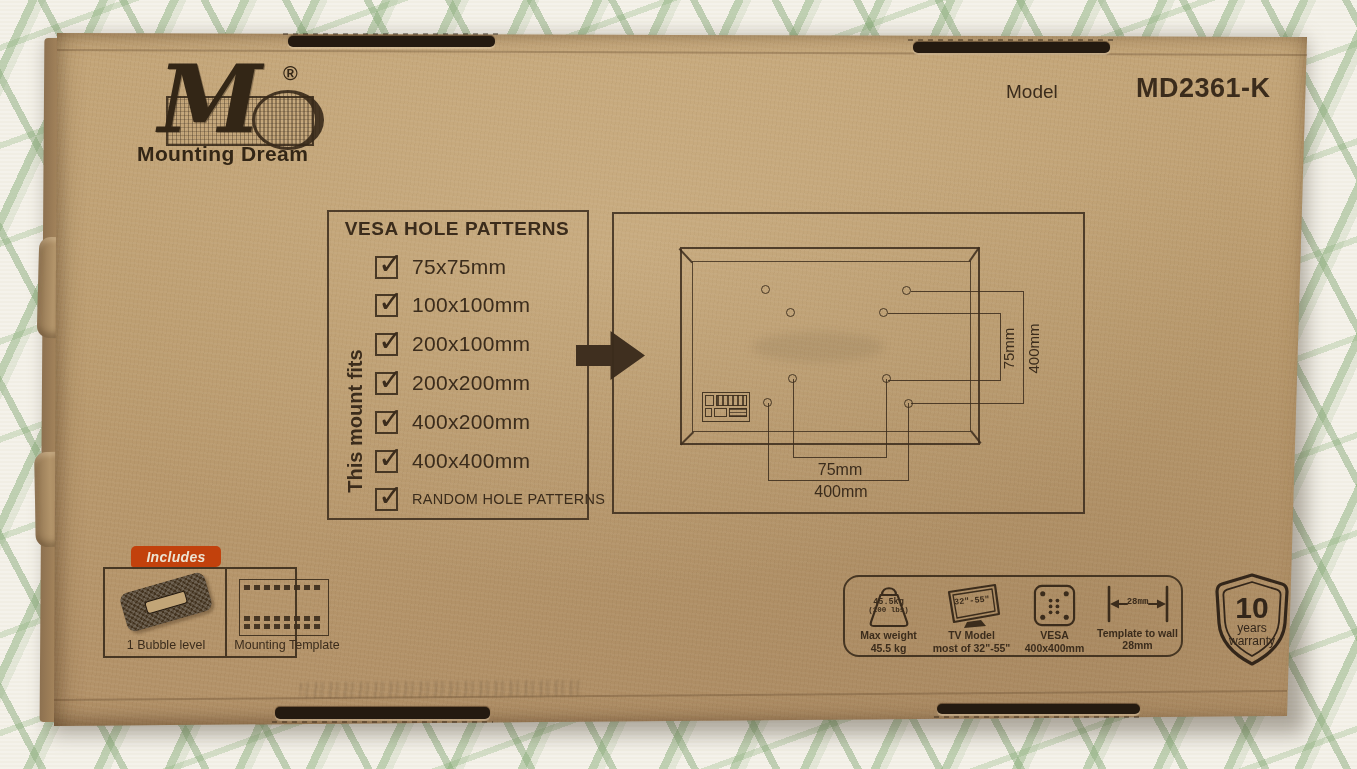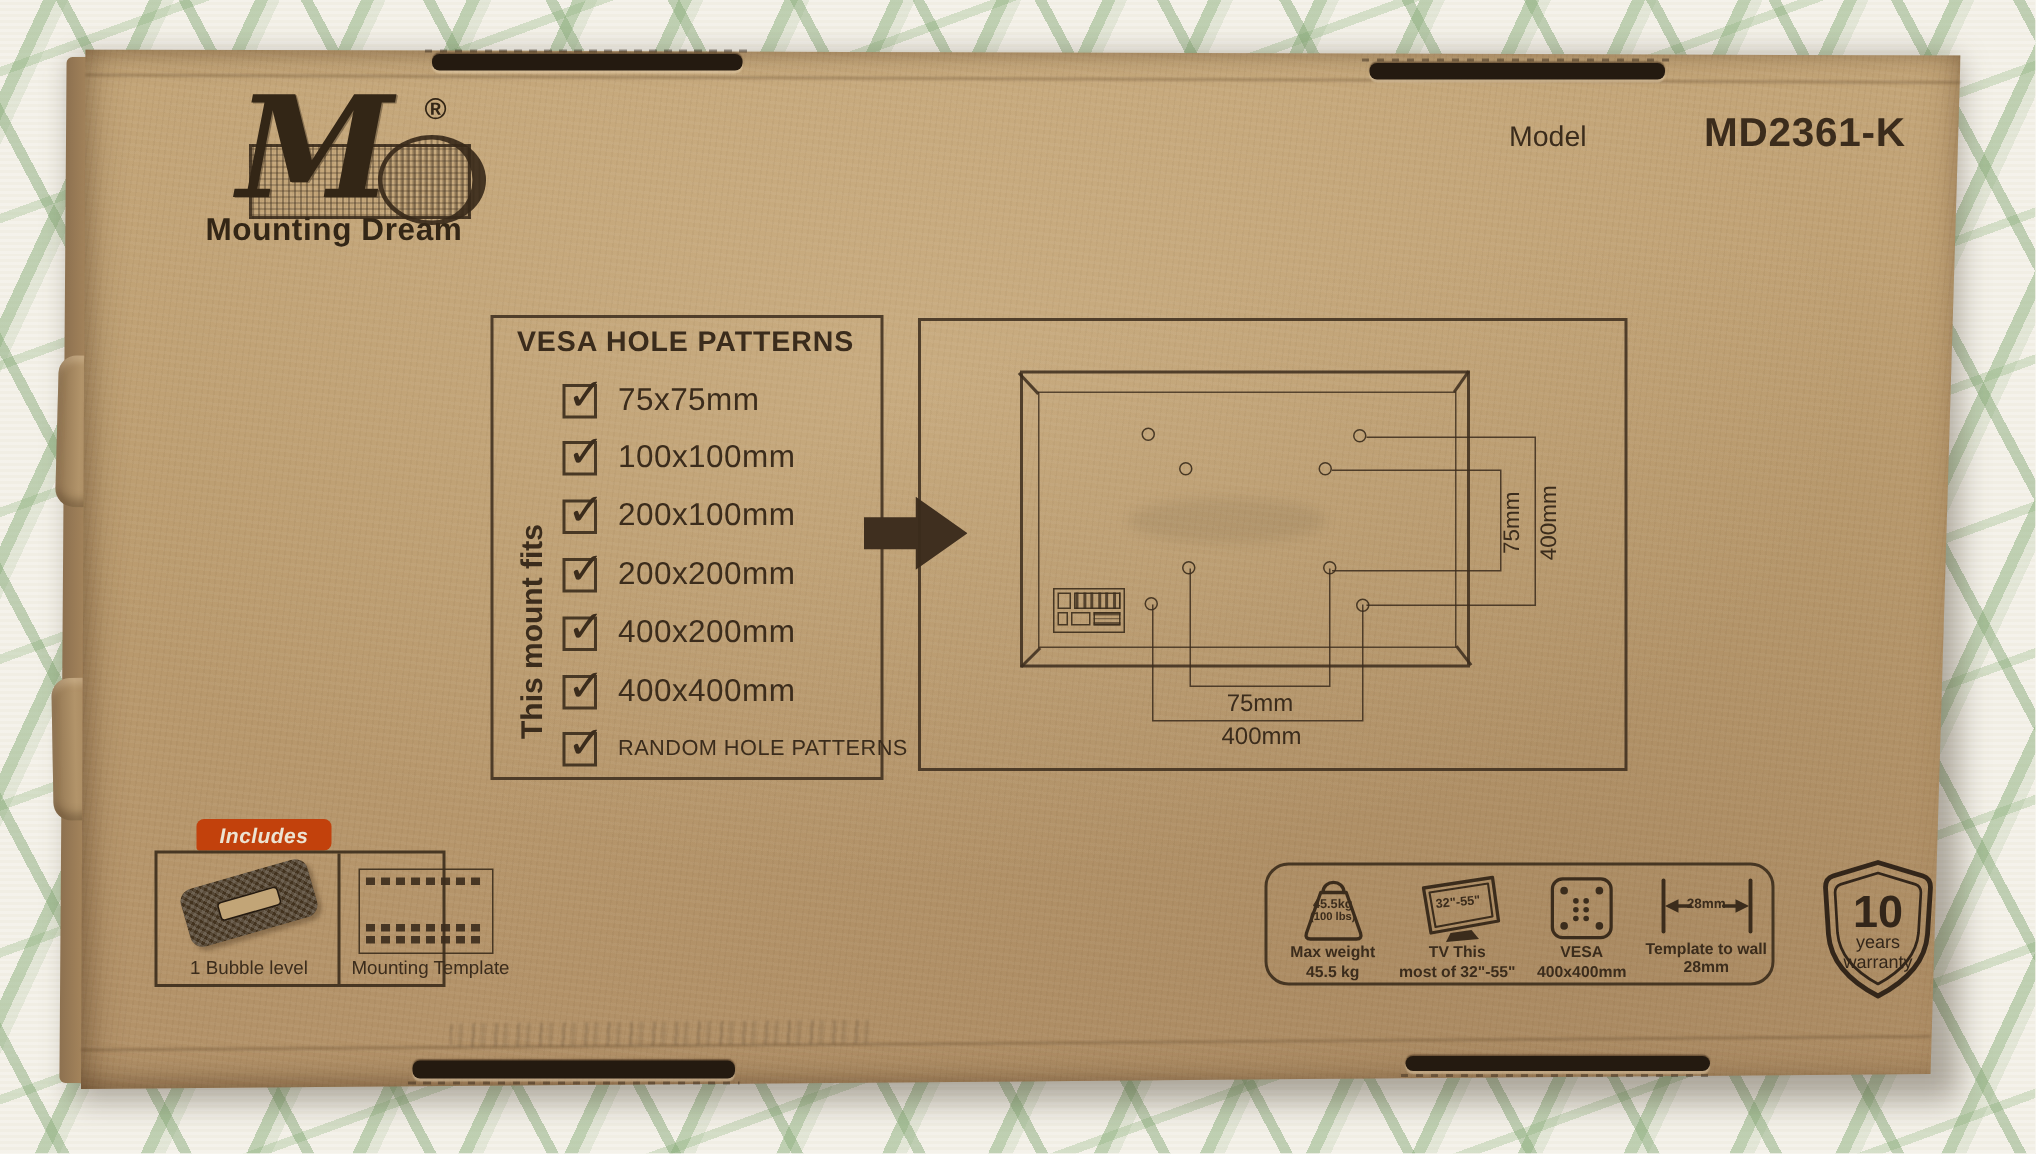--- a/index.html
+++ b/index.html
@@ -126,21 +126,21 @@
     border-radius:9px; box-shadow:2px 3px 3px rgba(60,40,20,.35); display:flex; align-items:center; justify-content:center; }
   .bubble-vial { width:42px; height:13px; background:#c2a577; border:1px solid #241a10; border-radius:3px; }
   .tmpl { position:absolute; left:134px; top:10px; width:90px; height:57px; border:1.5px solid rgba(59,44,28,.9); padding:5px 4px; }
   .tmpl .slots { height:5px; background:repeating-linear-gradient(90deg, rgba(59,44,28,.9) 0 6px, transparent 6px 10px); }
   .inc-caption { position:absolute; bottom:4px; font-size:12.5px; text-align:center; }
 
   
   .spec-strip { position:absolute; left:843px; top:575px; width:340px; height:82px;
     border:2.5px solid rgba(59,44,28,.9); border-radius:16px; display:flex; padding:5px 2px 3px 2px; }
   .spec-item { flex:1 1 25%; display:flex; flex-direction:column; align-items:center; justify-content:flex-start; }
-  .spec-icon { position:relative; height:47px; display:flex; align-items:center; justify-content:flex-start; }
+  .spec-icon { position:relative; height:47px; display:flex; align-items:center; justify-content:flex-start;font-family:Liberation Mono, monospace; }
   .spec-caption { font-size:10.5px; line-height:1.2; text-align:center; white-space:nowrap;font-weight:bold; }
   .icon-overlay { position:absolute; text-align:center; font-weight:bold; color:#3b2c1c; line-height:1.05; }
   svg .st { stroke:#3b2c1c; fill:none; stroke-width:2.2; stroke-linejoin:round; stroke-linecap:round; }
   svg .fl { fill:#3b2c1c; stroke:none; }
 
   
   .shield { position:absolute; left:1207px; top:572px; }
   .shield text { fill:#33261a; font-family:"Liberation Sans","DejaVu Sans",sans-serif; }
 </style>
 </head>
@@ -304,21 +304,21 @@
     <div class="spec-item">
       <div class="spec-icon">
         <svg width="62" height="48" viewBox="0 0 62 48">
           <path class="st" d="M8 10 L54 3 L58 32 L13 40 Z"></path>
           <path class="st" style="stroke-width:1.4;" d="M12 13 L51 7 L54 29 L16 36 Z"></path>
           <path class="fl" d="M26 40 L40 38 L45 44 L23 46 Z"></path>
         </svg>
         <div class="icon-overlay" style="top:15px; width:100%; transform:rotate(-5deg); font-size:8.5px;">32"-55"</div>
       </div>
       <div class="spec-caption">
-        <div>TV This</div>
+        <div>TV Model</div>
         <div>most of 32"-55"</div>
       </div>
     </div>
     <div class="spec-item">
       <div class="spec-icon">
         <svg width="47" height="47" viewBox="0 0 48 48">
           <rect class="st" x="4" y="4" width="40" height="40" rx="7"></rect>
           <circle class="fl" cx="12" cy="12" r="2.6"></circle>
             <circle class="fl" cx="36" cy="12" r="2.6"></circle>
           <circle class="fl" cx="12" cy="36" r="2.6"></circle>

